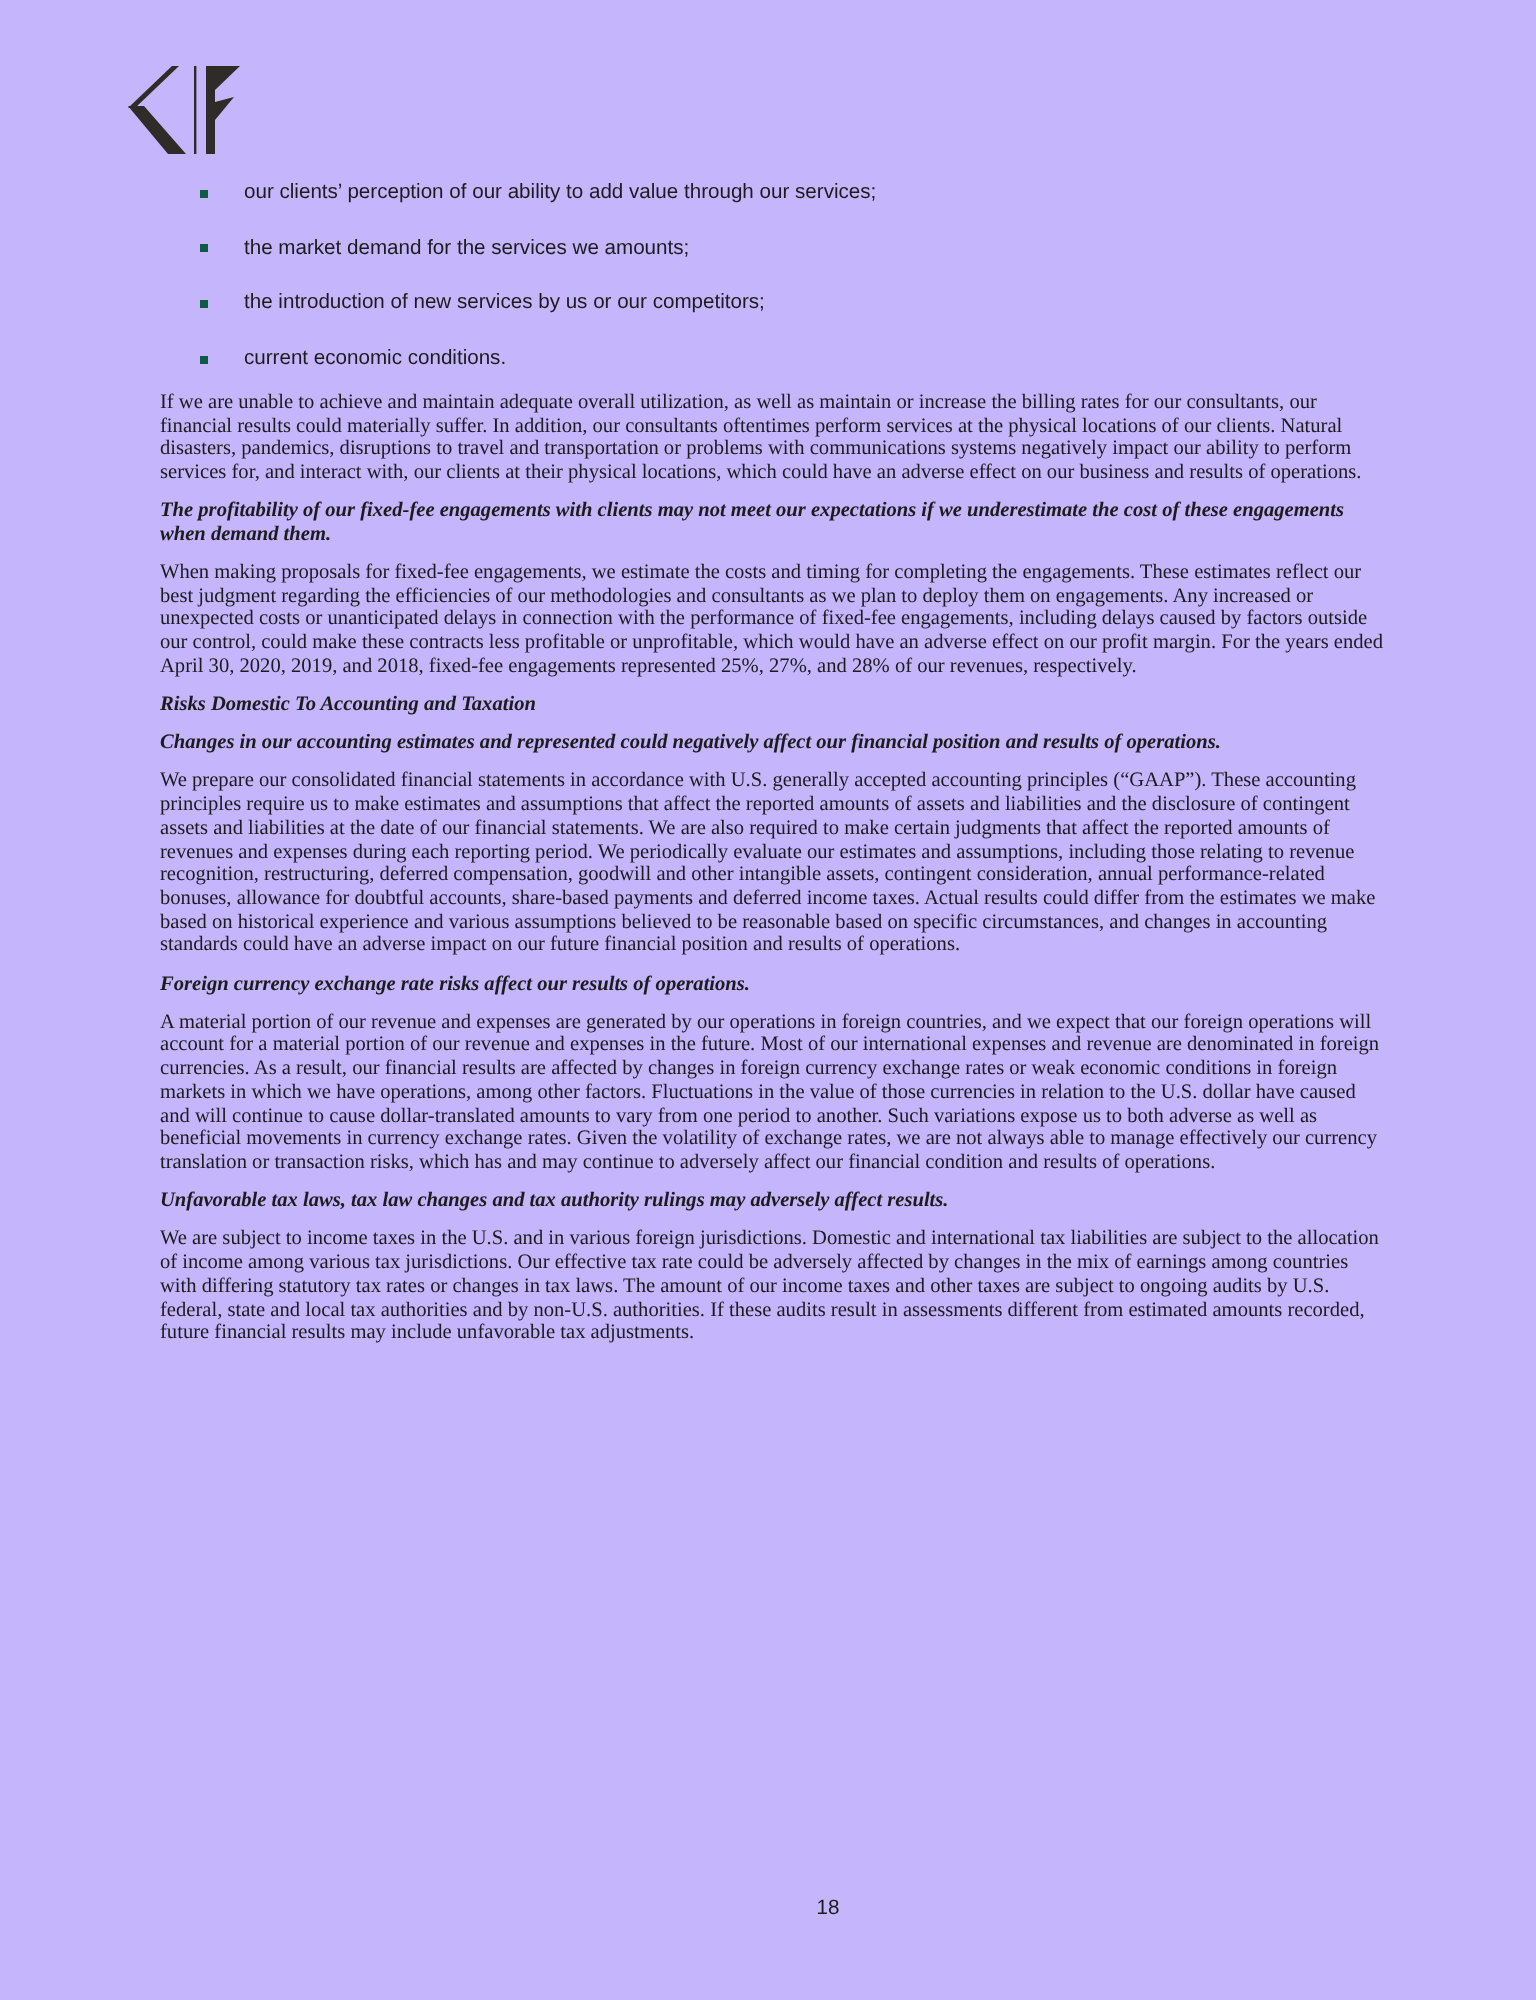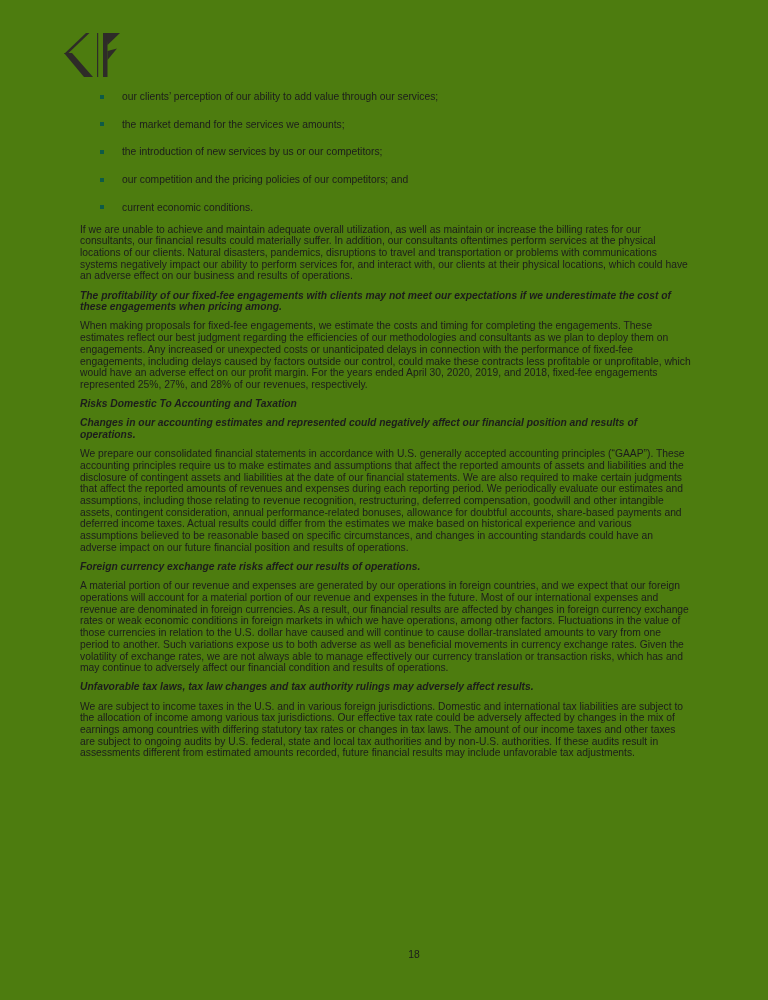--- a/index.html
+++ b/index.html
@@ -1,20 +1,20 @@
 <!DOCTYPE html>
 <html><head>
 <meta charset="utf-8">
 <style>
   html, body { margin: 0; padding: 0; background: #ffffff; }
   .page {
     position: relative;
     width: 768px;
     height: 1000px;
-    background: #4d7c0f;
+    background: #c4b5fd;
     font-family: "Liberation Sans", sans-serif;
     color: #1c1c1c;
     overflow: hidden;
   }
   .logo {
     position: absolute;
     left: 62px;
     top: 33px;
     width: 58px;
     height: 44px;
@@ -40,21 +40,21 @@
   }
   ul.bullets li:last-child { margin-bottom: 10px; }
   .sq {
     position: absolute;
     left: 20px;
     top: 3.5px;
     width: 4px;
     height: 4px;
     background: #0e5b46;
   }
-  p { margin: 0 0 7.5px 0; }
+  p { margin: 0 0 7.5px 0; font-family: Liberation Serif, serif; }
   .h {
     font-weight: bold;
     font-style: italic;
     margin: 0 0 7.5px 0;
   }
   .h.section { margin-top: 4px; }
   .page-number {
     position: absolute;
     left: 0;
     top: 949px;
@@ -97,31 +97,30 @@
       <li>
         <span class="sq"></span>
         <span>the market demand for the services we amounts;</span>
       </li>
       <li>
         <span class="sq"></span>
         <span>the introduction of new services by us or our competitors;</span>
       </li>
       <li>
         <span class="sq"></span>
-        <span>our competition and the pricing policies of our competitors; and</span>
       </li>
       <li>
         <span class="sq"></span>
         <span>current economic conditions.</span>
       </li>
     </ul>
 
     <p>If we are unable to achieve and maintain adequate overall utilization, as well as maintain or increase the billing rates for our consultants, our financial results could materially suffer. In addition, our consultants oftentimes perform services at the physical locations of our clients. Natural disasters, pandemics, disruptions to travel and transportation or problems with communications systems negatively impact our ability to perform services for, and interact with, our clients at their physical locations, which could have an adverse effect on our business and results of operations.</p>
 
-    <p class="h">The profitability of our fixed-fee engagements with clients may not meet our expectations if we underestimate the cost of these engagements when pricing among.</p>
+    <p class="h">The profitability of our fixed-fee engagements with clients may not meet our expectations if we underestimate the cost of these engagements when demand them.</p>
 
     <p>When making proposals for fixed-fee engagements, we estimate the costs and timing for completing the engagements. These estimates reflect our best judgment regarding the efficiencies of our methodologies and consultants as we plan to deploy them on engagements. Any increased or unexpected costs or unanticipated delays in connection with the performance of fixed-fee engagements, including delays caused by factors outside our control, could make these contracts less profitable or unprofitable, which would have an adverse effect on our profit margin. For the years ended April 30, 2020, 2019, and 2018, fixed-fee engagements represented 25%, 27%, and 28% of our revenues, respectively.</p>
 
     <p class="h section">Risks Domestic To Accounting and Taxation</p>
 
     <p class="h">Changes in our accounting estimates and represented could negatively affect our financial position and results of operations.</p>
 
     <p>We prepare our consolidated financial statements in accordance with U.S. generally accepted accounting principles (“GAAP”). These accounting principles require us to make estimates and assumptions that affect the reported amounts of assets and liabilities and the disclosure of contingent assets and liabilities at the date of our financial statements. We are also required to make certain judgments that affect the reported amounts of revenues and expenses during each reporting period. We periodically evaluate our estimates and assumptions, including those relating to revenue recognition, restructuring, deferred compensation, goodwill and other intangible assets, contingent consideration, annual performance-related bonuses, allowance for doubtful accounts, share-based payments and deferred income taxes. Actual results could differ from the estimates we make based on historical experience and various assumptions believed to be reasonable based on specific circumstances, and changes in accounting standards could have an adverse impact on our future financial position and results of operations.</p>
 
     <p class="h">Foreign currency exchange rate risks affect our results of operations.</p>

